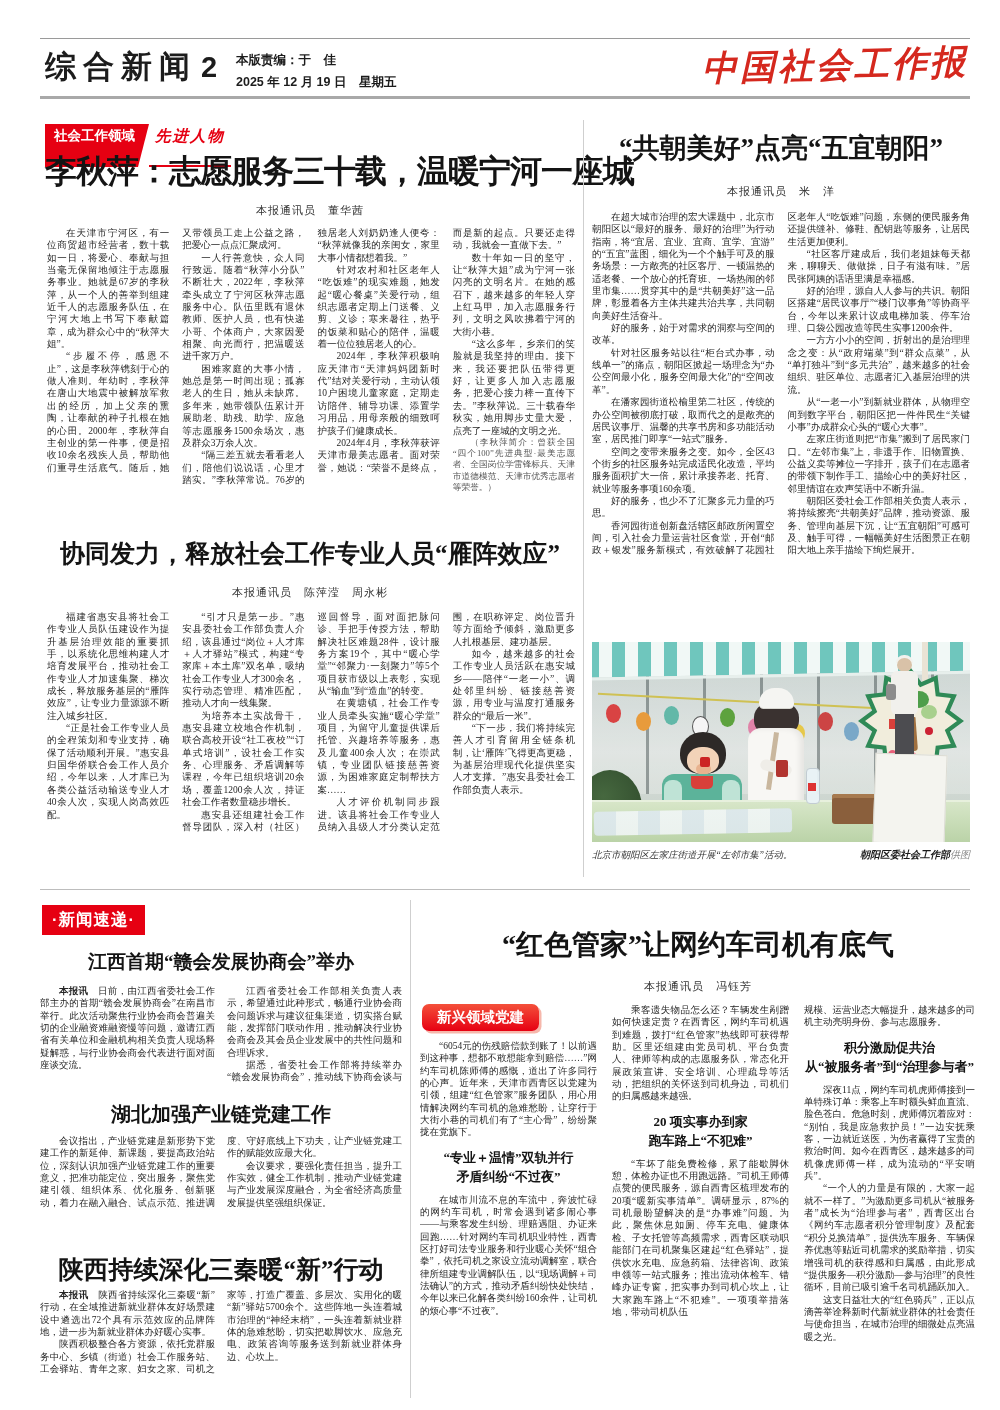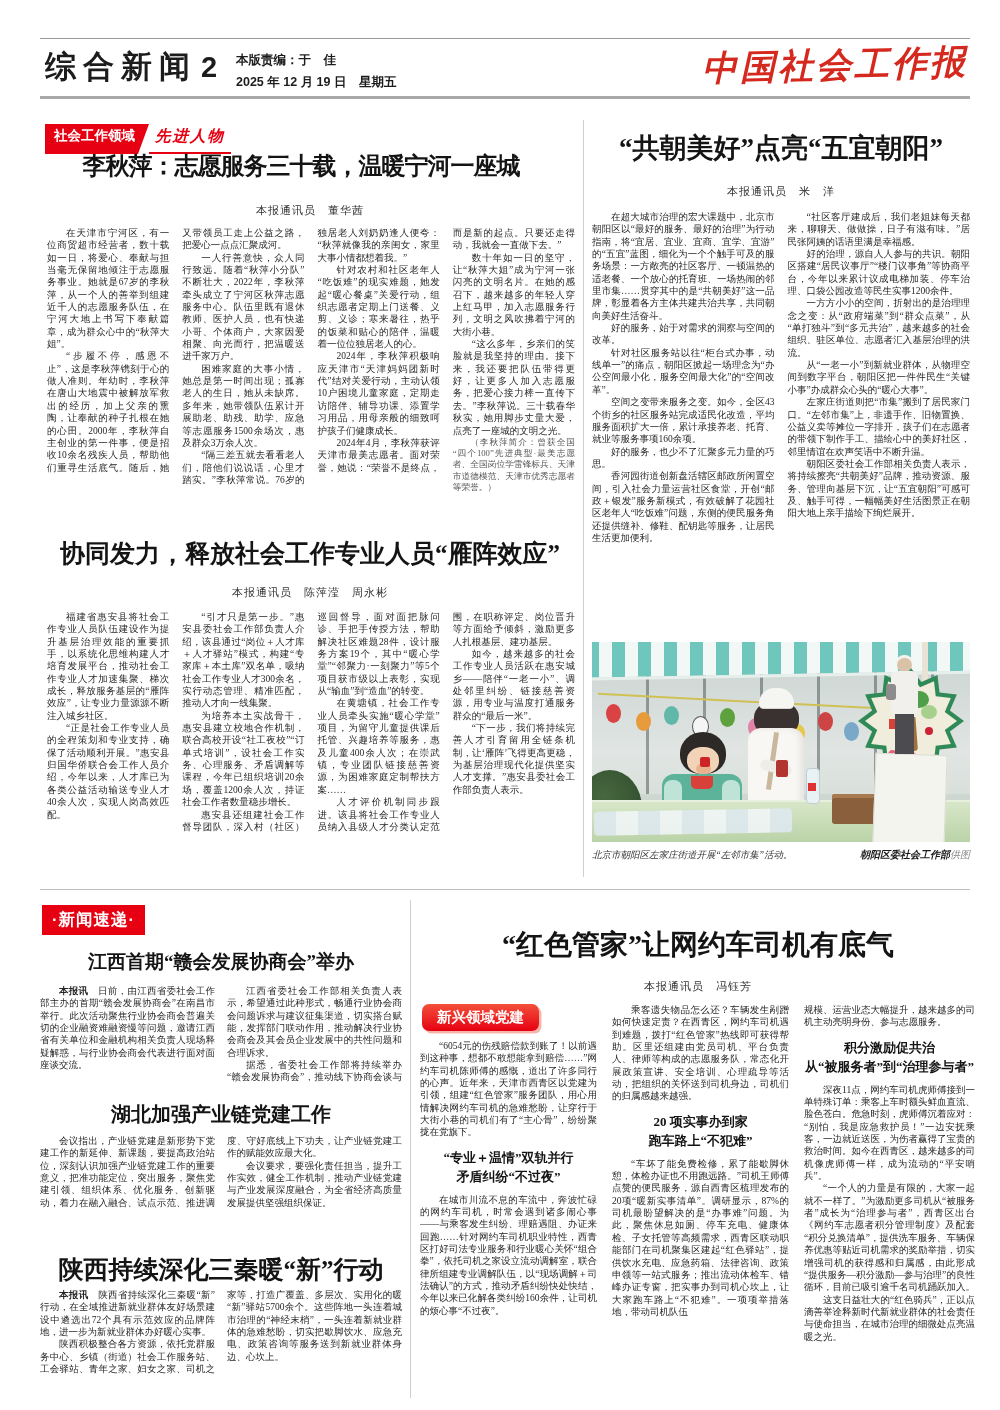--- a/index.html
+++ b/index.html
@@ -24,23 +24,23 @@
   .body-text{font-size:9.5px;line-height:1.3;color:#262626;text-align:justify;overflow:hidden;}
   .body-text p{margin:0;text-indent:2em;}
   .cont p:first-child{text-indent:0;}
   .vrule{width:1px;background:#cfcfcf;}
   .hrule{height:1px;background:#bdbdbd;}
 
   
   .lead-tag{left:45px;top:124px;font-family:"Liberation Sans","DejaVu Sans",sans-serif;display:flex;align-items:stretch;}
   .tag-flag{background:#e60012;color:#fff;font-weight:700;font-size:13.5px;padding:3px 14px 3px 9px;
             clip-path:polygon(0 0,100% 0,calc(100% - 11px) 100%,0 100%);}
-  .tag-hot{color:#e60012;font-weight:700;font-style:italic;font-size:15.5px;padding:2px 6px 5px;
+  .tag-hot{color:#e60012;font-weight:700;font-style:italic;font-size:15.5px;padding:2px 6px 18px;
            border-bottom:2.5px solid #e60012;letter-spacing:2px;}
-  .lead-hl{left:36px;width:530px;top:150px;font-size:24px;letter-spacing:-1px;text-align:center;}
+  .lead-hl{left:45px;width:530px;top:150px;font-size:32px;letter-spacing:-1px;text-align:center;}
   .lead-by{left:45px;width:530px;top:203px;}
   .lead-body{left:47px;top:227px;width:528px;height:279px;column-count:4;column-gap:13px;}
   .lead-body p:last-child{color:#555;font-size:8.7px;}
 
   
   .vrule1{left:583px;top:120px;height:757px;}
   .cy-hl{left:592px;width:378px;top:130px;font-size:27px;}
   .cy-by{left:592px;width:378px;top:184px;}
   .cy-body{left:592px;top:211px;width:378px;height:425px;column-count:2;column-gap:13px;}
   .caption{left:592px;top:848px;width:378px;display:flex;justify-content:space-between;align-items:baseline;font-size:9.5px;}
@@ -163,20 +163,21 @@
     </div>
 
   <div class="abs vrule vrule1"></div>
 
   <div class="abs hl cy-hl">“共朝美好”点亮“五宜朝阳”</div>
   <div class="abs byline cy-by">本报通讯员　米　洋</div>
   <div class="abs body-text cy-body">
       <p>在超大城市治理的宏大课题中，北京市朝阳区以“最好的服务、最好的治理”为行动指南，将“宜居、宜业、宜商、宜学、宜游”的“五宜”蓝图，细化为一个个触手可及的服务场景：一方敞亮的社区客厅、一顿温热的适老餐、一个放心的托育班、一场热闹的邻里市集……贯穿其中的是“共朝美好”这一品牌，彰显着各方主体共建共治共享，共同朝向美好生活奋斗。</p>
       <p>好的服务，始于对需求的洞察与空间的改革。</p>
       <p>针对社区服务站以往“柜台式办事，动线单一”的痛点，朝阳区掀起一场理念为“办公空间最小化，服务空间最大化”的“空间改革”。</p>
+      <p>在潘家园街道松榆里第二社区，传统的办公空间被彻底打破，取而代之的是敞亮的居民议事厅、温馨的共享书房和多功能活动室，居民推门即享“一站式”服务。</p>
       <p>空间之变带来服务之变。如今，全区43个街乡的社区服务站完成适民化改造，平均服务面积扩大一倍，累计承接养老、托育、就业等服务事项160余项。</p>
       <p>好的服务，也少不了汇聚多元力量的巧思。</p>
       <p>香河园街道创新盘活辖区邮政所闲置空间，引入社会力量运营社区食堂，开创“邮政＋银发”服务新模式，有效破解了花园社区老年人“吃饭难”问题，东侧的便民服务角还提供缝补、修鞋、配钥匙等服务，让居民生活更加便利。</p>
       <p>“社区客厅建成后，我们老姐妹每天都来，聊聊天、做做操，日子有滋有味。”居民张阿姨的话语里满是幸福感。</p>
       <p>好的治理，源自人人参与的共识。朝阳区搭建“居民议事厅”“楼门议事角”等协商平台，今年以来累计议成电梯加装、停车治理、口袋公园改造等民生实事1200余件。</p>
       <p>一方方小小的空间，折射出的是治理理念之变：从“政府端菜”到“群众点菜”，从“单打独斗”到“多元共治”，越来越多的社会组织、驻区单位、志愿者汇入基层治理的洪流。</p>
       <p>从“一老一小”到新就业群体，从物理空间到数字平台，朝阳区把一件件民生“关键小事”办成群众心头的“暖心大事”。</p>
       <p>左家庄街道则把“市集”搬到了居民家门口。“左邻市集”上，非遗手作、旧物置换、公益义卖等摊位一字排开，孩子们在志愿者的带领下制作手工、描绘心中的美好社区，邻里情谊在欢声笑语中不断升温。</p>
       <p>朝阳区委社会工作部相关负责人表示，将持续擦亮“共朝美好”品牌，推动资源、服务、管理向基层下沉，让“五宜朝阳”可感可及、触手可得，一幅幅美好生活图景正在朝阳大地上亲手描绘下绚烂展开。</p>
     </div>

